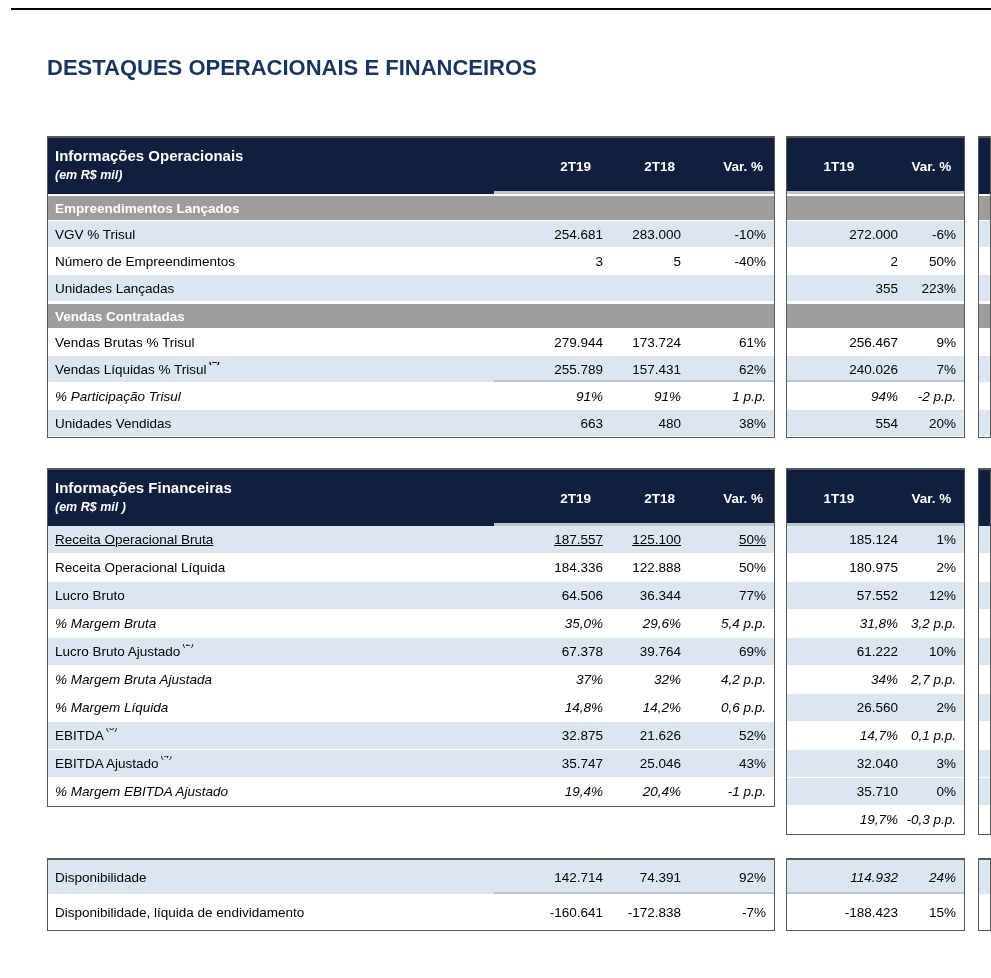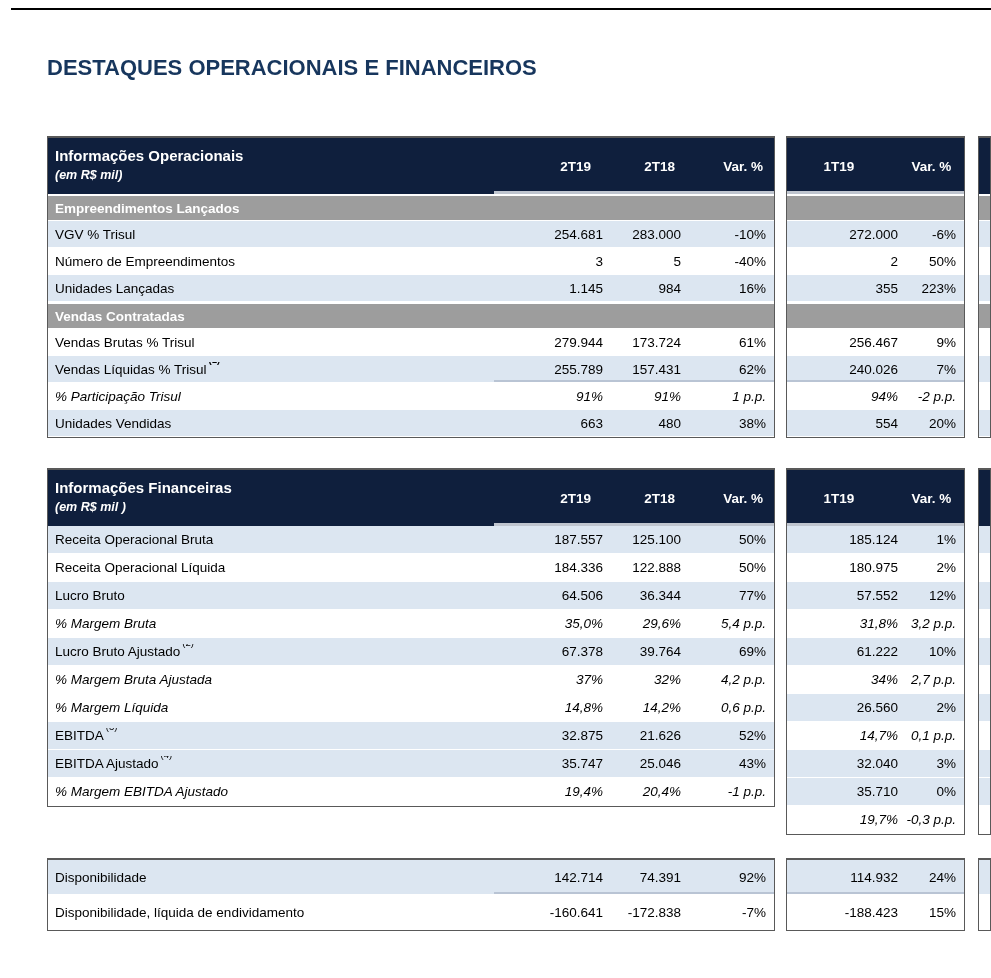--- a/index.html
+++ b/index.html
@@ -89,25 +89,20 @@
       <div class="row" style="height: 27px;">
         <div class="label">Número de Empreendimentos</div>
         <div class="nums-wrap">
           <div class="num c1">3</div>
           <div class="num c2">5</div>
           <div class="num c3">-40%</div>
         </div>
       </div>
       <div class="row shade" style="height: 27px;">
         <div class="label">Unidades Lançadas</div>
-        <div class="nums-wrap">
-          <div class="num c1">1.145</div>
-          <div class="num c2">984</div>
-          <div class="num c3">16%</div>
-        </div>
       </div>
       <div class="section-row" style="height: 27px;">Vendas Contratadas</div>
       <div class="row" style="height: 27px;">
         <div class="label">Vendas Brutas % Trisul</div>
         <div class="nums-wrap">
           <div class="num c1">279.944</div>
           <div class="num c2">173.724</div>
           <div class="num c3">61%</div>
         </div>
       </div>
@@ -206,21 +201,21 @@
         <div class="th-label">
           <div class="th-title">Informações Financeiras</div>
           <div class="th-sub">(em R$ mil )</div>
         </div>
         <div class="nums-wrap">
           <div class="hc c1">2T19</div>
           <div class="hc c2">2T18</div>
           <div class="hc c3">Var. %</div>
         </div>
       </div>
-      <div class="row shade" style="height: 28px;">
+      <div class="row shade" style="height: 28px; text-decoration: underline;">
         <div class="label">Receita Operacional Bruta</div>
         <div class="nums-wrap">
           <div class="num c1">187.557</div>
           <div class="num c2">125.100</div>
           <div class="num c3">50%</div>
         </div>
       </div>
       <div class="row" style="height: 28px;">
         <div class="label">Receita Operacional Líquida</div>
         <div class="nums-wrap">
@@ -396,21 +391,21 @@
         <div class="label">Disponibilidade, líquida de endividamento</div>
         <div class="nums-wrap">
           <div class="num c1">-160.641</div>
           <div class="num c2">-172.838</div>
           <div class="num c3">-7%</div>
         </div>
       </div>
     </section>
   <section id="t3-side" class="block" style="left:786px;top:858px;width:179px;">
       <div class="row shade u" style="height: 35px;">
-        <div class="nums-wrap" style="flex: 1 1 0%;">
+        <div class="nums-wrap" style="flex: 1 1 0%; font-style: italic;">
           <div class="num s1">114.932</div>
           <div class="num s2">24%</div>
         </div>
       </div>
       <div class="row" style="height: 35px;">
         <div class="nums-wrap" style="flex: 1 1 0%;">
           <div class="num s1">-188.423</div>
           <div class="num s2">15%</div>
         </div>
       </div>

